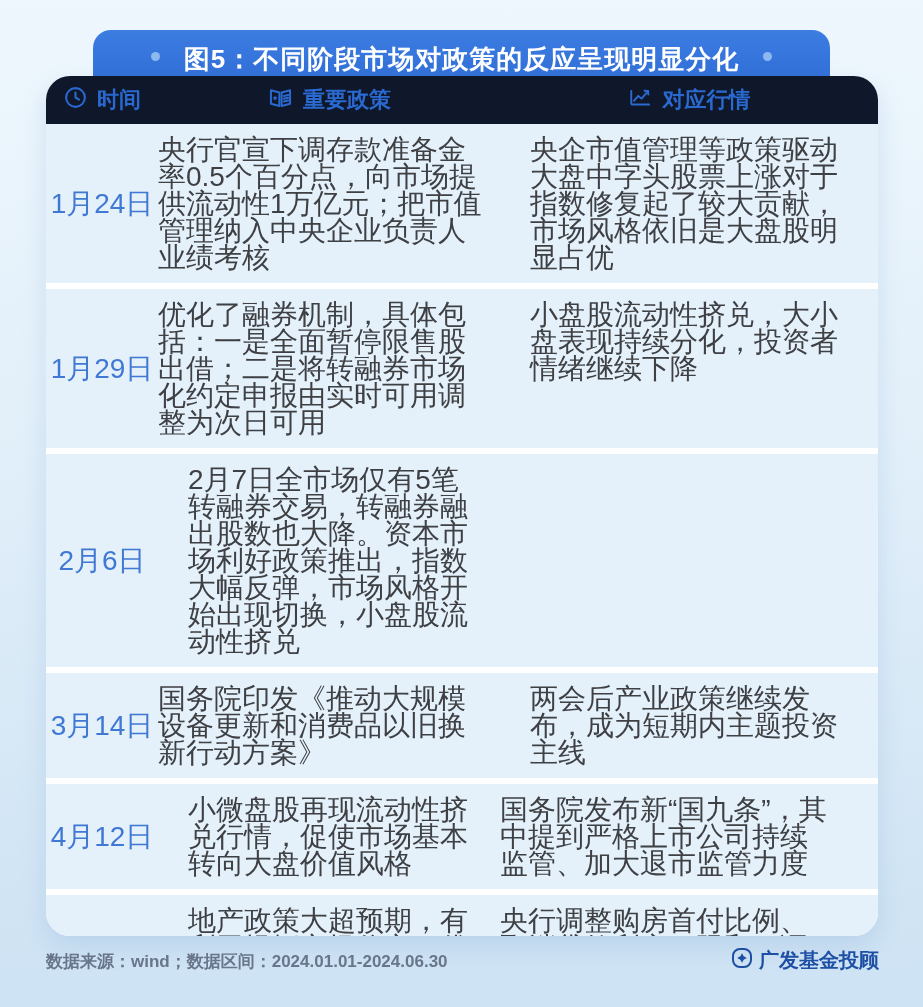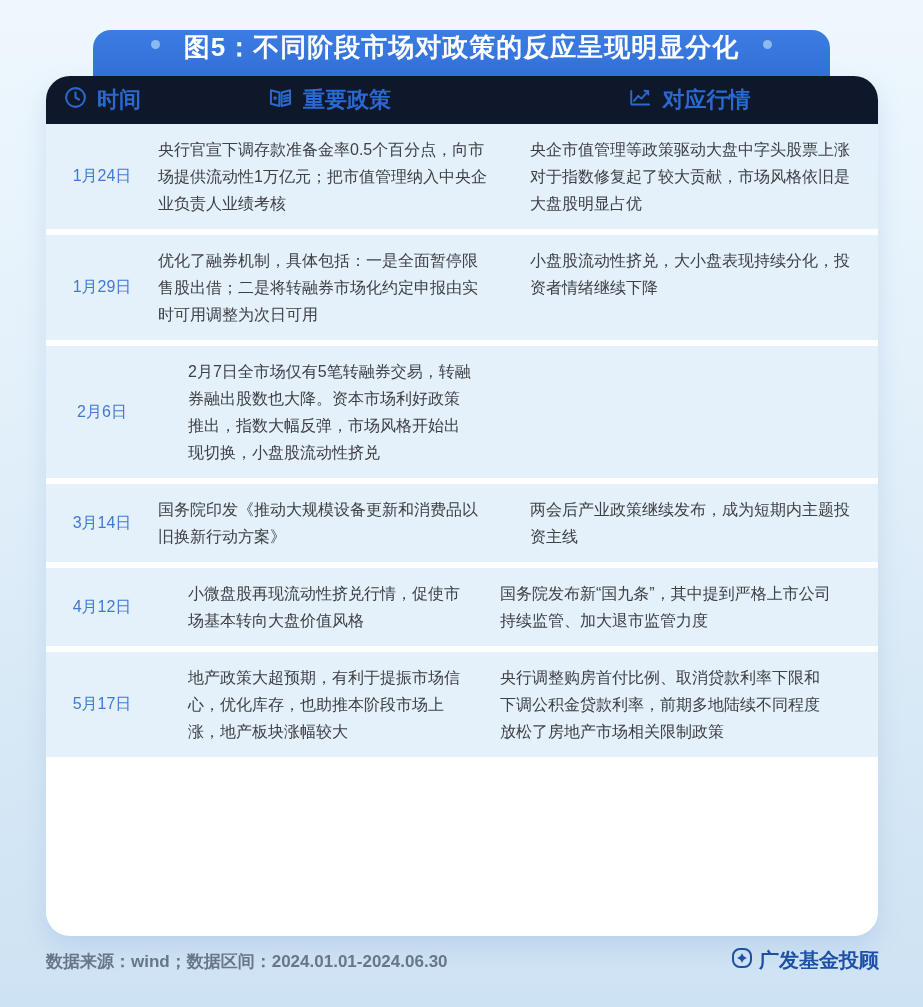--- a/index.html
+++ b/index.html
@@ -7,20 +7,21 @@
   body {
     position:relative;
     font-family:"Liberation Sans", sans-serif;
     background:linear-gradient(180deg,#eef7fd 0%,#e3f0fa 40%,#cde2f3 100%);
   }
   .banner {
     position:absolute; left:93px; top:30px; width:737px; height:74px;
     border-radius:18px;
     background:linear-gradient(180deg,#3c7de2,#2c68d1);
     display:flex; align-items:flex-start; justify-content:center; gap:24px;
+    padding-top:12px;
   }
   .banner .title { color:#ffffff; font-size:26px; font-weight:bold; letter-spacing:1px; }
   .banner .dot { width:9px; height:9px; border-radius:50%; background:#8db9f1; margin-top:10px; }
   .card {
     position:absolute; left:46px; top:76px; width:832px; height:860px;
     background:#ffffff; border-radius:24px; overflow:hidden;
     box-shadow:0 10px 24px rgba(88,141,199,0.18);
     padding-bottom:14px;
   }
   .thead {
@@ -29,21 +30,21 @@
   }
   .th {
     display:flex; align-items:center; justify-content:center; gap:9px;
     color:#2a69cf; font-size:22px; font-weight:bold;
   }
   .th svg { flex:0 0 auto; }
   .row {
     display:grid; grid-template-columns:112px 342px 1fr;
     background:#e4f0fa; margin-bottom:6px; padding:12px 0;
   }
-  .cell { font-size:16px; }
+  .cell { font-size:28px; }
   .cell.date {
     color:#4079d3; display:flex; align-items:center; justify-content:center;
     text-align:center;
   }
   .cell.policy { color:#3e4044; line-height:27px; width:332px; }
   .cell.market { color:#3e4044; line-height:27px; padding-left:30px; padding-right:26px; max-width:390px; }
   .footer-note {
     position:absolute; left:46px; top:950px;
     color:#68758a; font-size:17px; font-weight:bold;
   }

